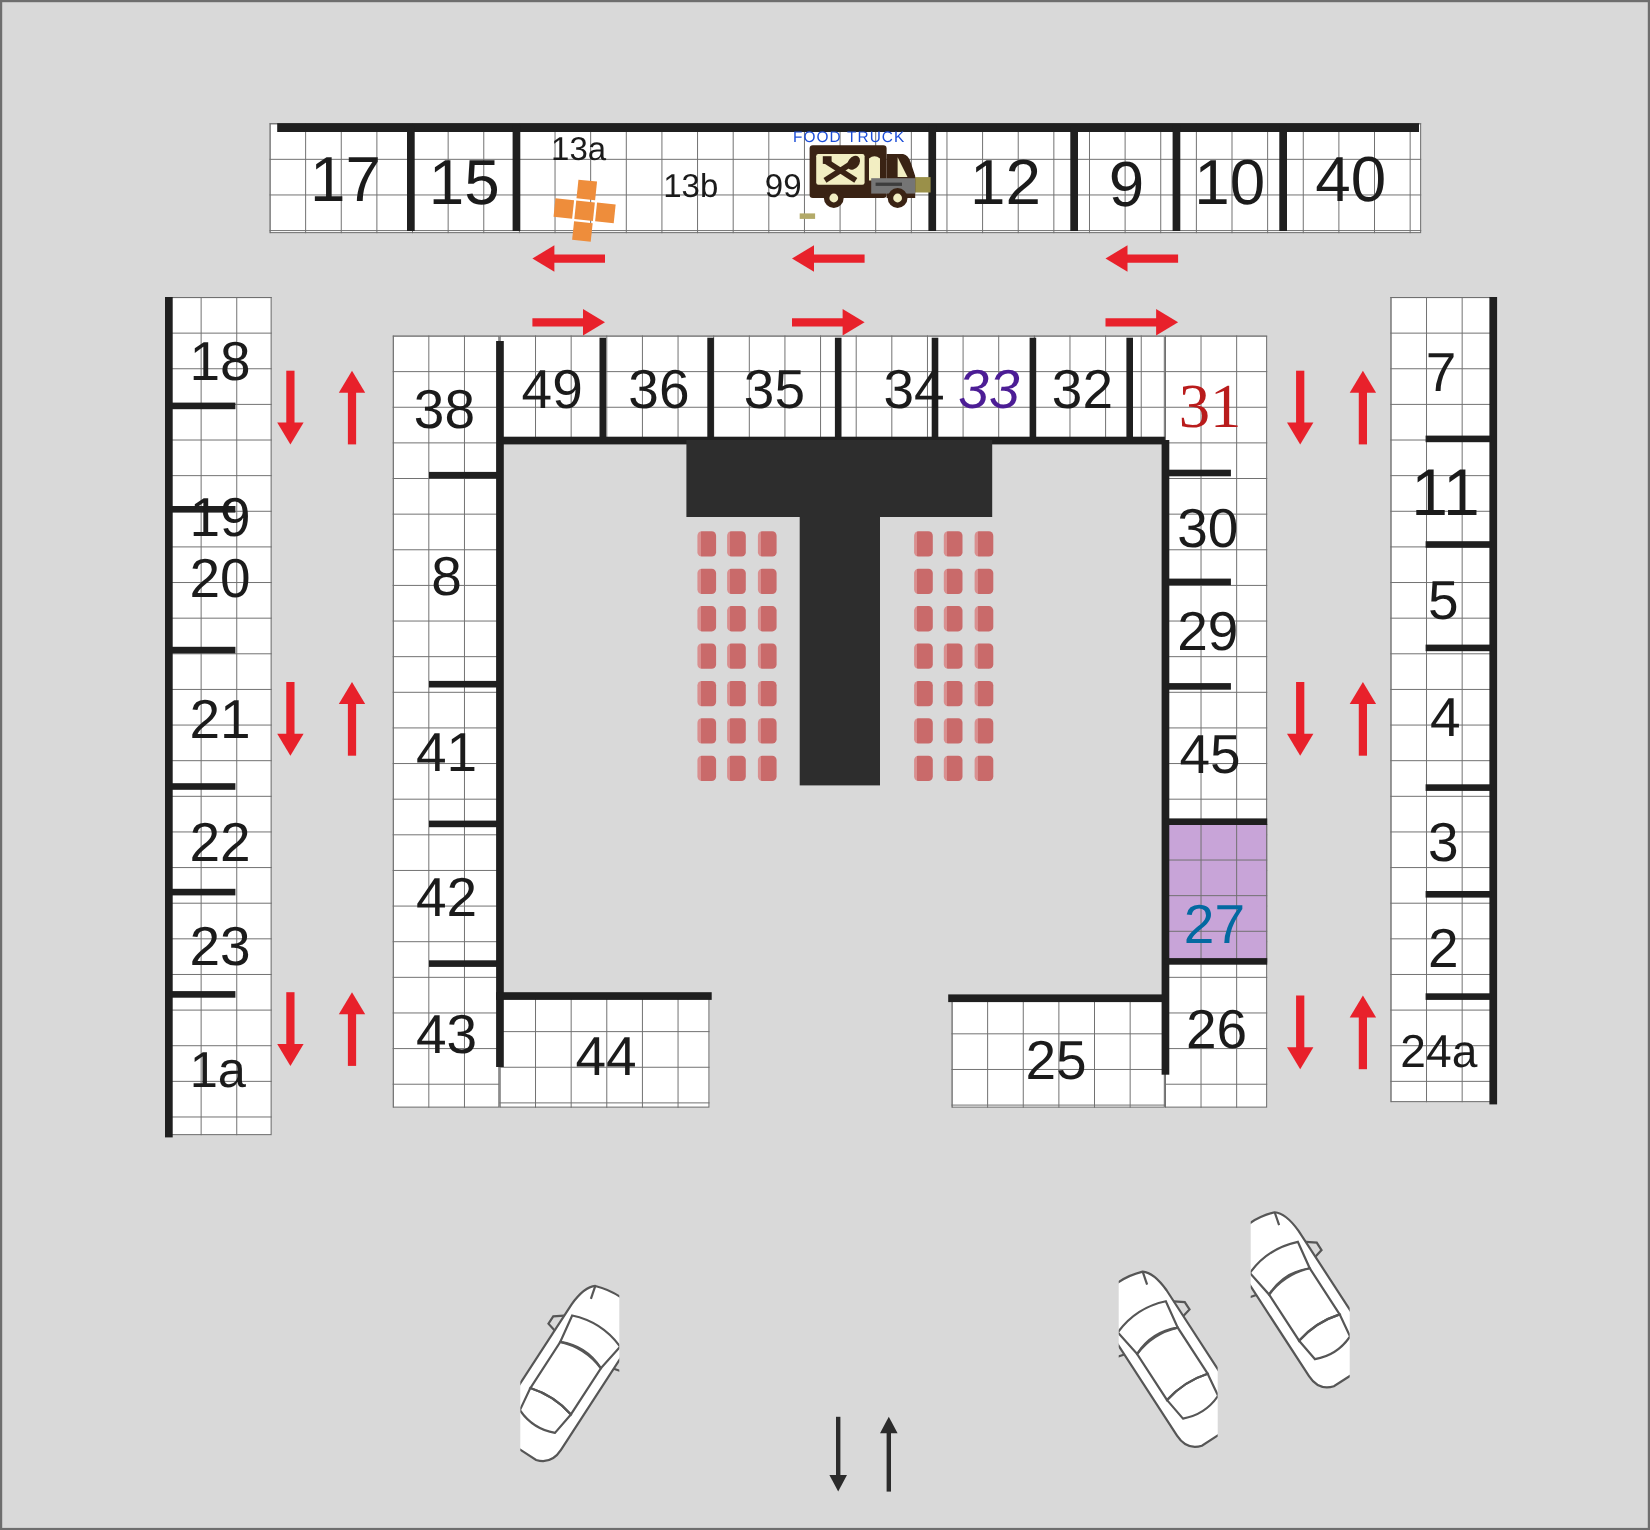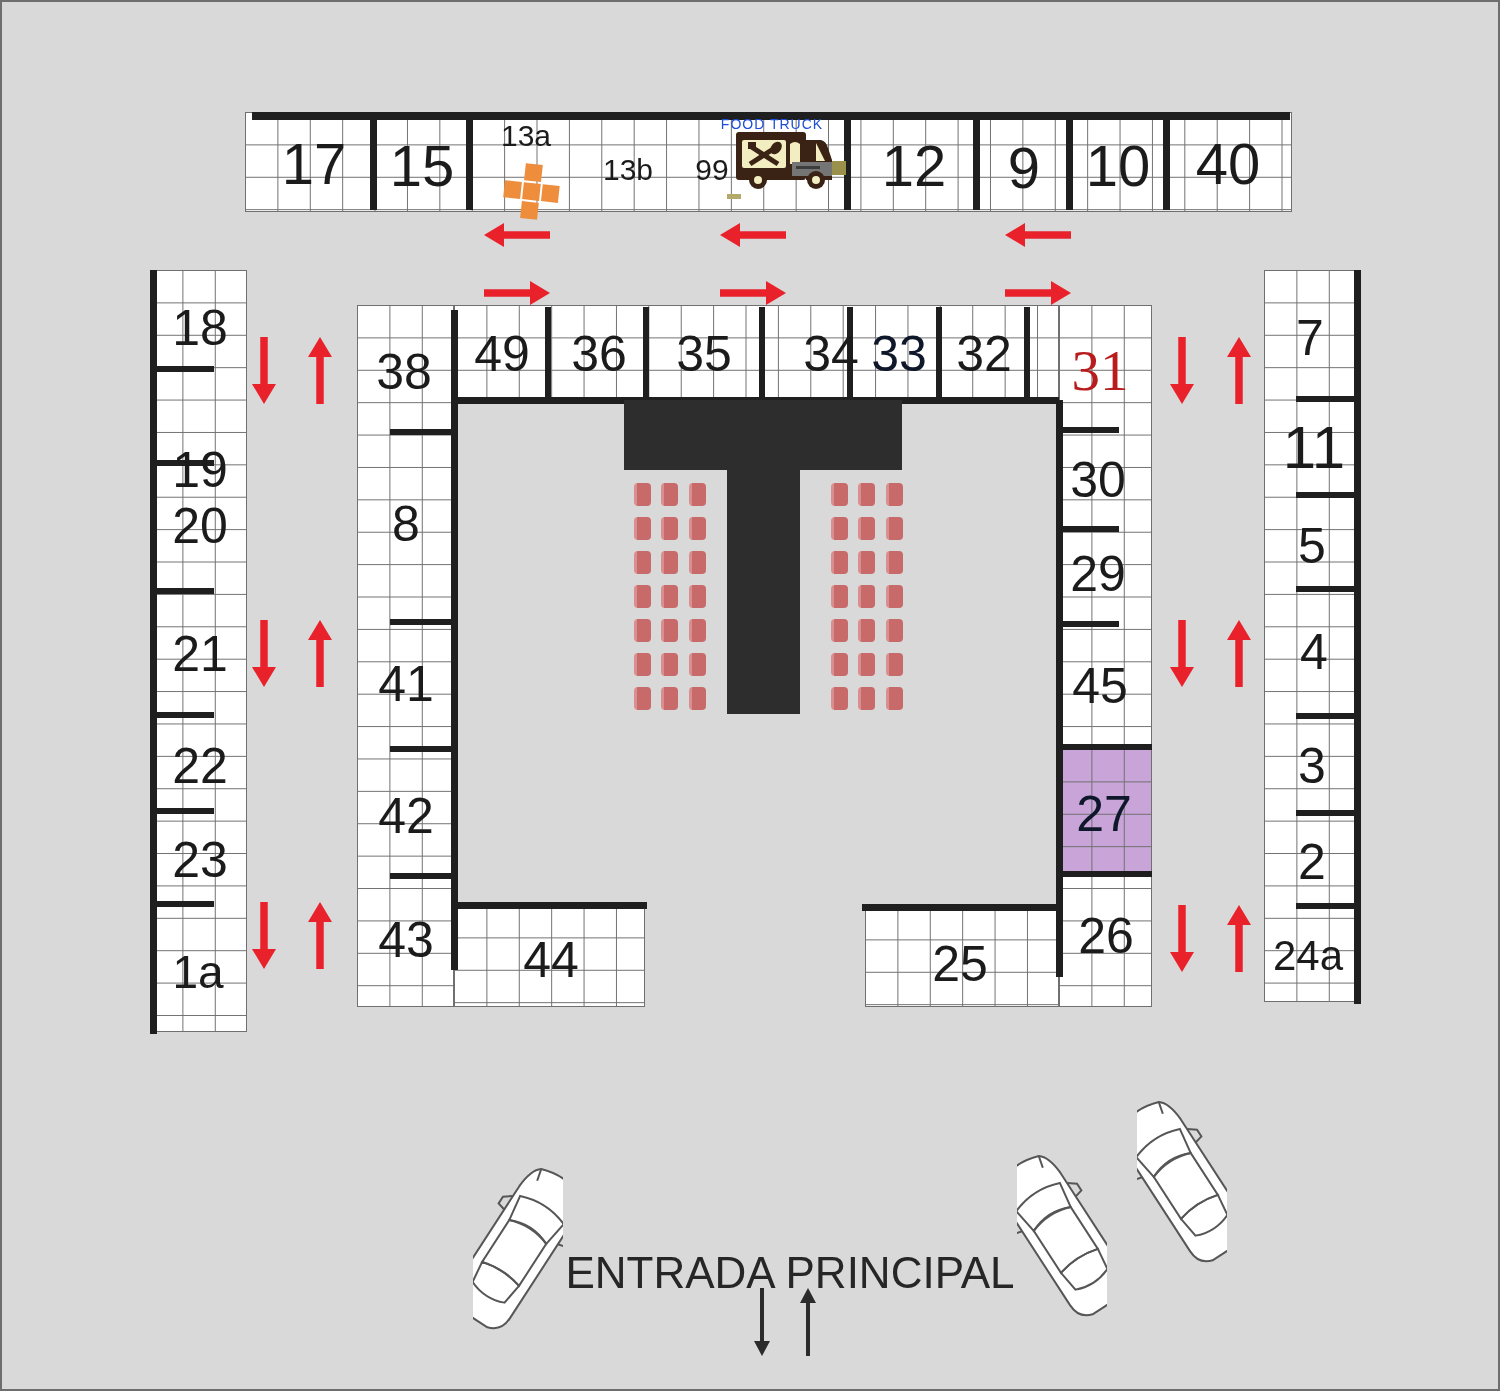--- a/index.html
+++ b/index.html
@@ -75,21 +75,20 @@
       <polygon points="1237,618 1249,638 1225,638" fill="#e8212b"></polygon>
       <line x1="1180" y1="903" x2="1180" y2="952" stroke="#e8212b" stroke-width="7.5"></line>
       <polygon points="1180,970 1168,950 1192,950" fill="#e8212b"></polygon>
       <line x1="1237" y1="970" x2="1237" y2="921" stroke="#e8212b" stroke-width="7.5"></line>
       <polygon points="1237,903 1249,923 1225,923" fill="#e8212b"></polygon>
       <line x1="760" y1="1286" x2="760" y2="1341" stroke="#2b2b2b" stroke-width="4"></line>
       <polygon points="760,1354 752,1339 768,1339" fill="#2b2b2b"></polygon>
       <line x1="806" y1="1354" x2="806" y2="1299" stroke="#2b2b2b" stroke-width="4"></line>
       <polygon points="806,1286 814,1301 798,1301" fill="#2b2b2b"></polygon>
     </svg>
-  <div class="entrance" id="entrance-label" style="left: 788px; top: 1271px; font-size: 44px;">ENTRADA PRINCIPAL</div>
   <div class="ft-label" id="ft-label" style="left: 770px; top: 114px; font-size: 14px;">FOOD TRUCK</div>
 <div class="grid-block" style="left: 243px; top: 110px; width: 1047px; height: 100px;"></div>
     <div class="grid-block" style="left: 148px; top: 268px; width: 97px; height: 762px;"></div>
     <div class="grid-block" style="left: 355px; top: 303px; width: 97px; height: 702px;"></div>
     <div class="grid-block" style="left: 452px; top: 303px; width: 605px; height: 95px;"></div>
     <div class="grid-block" style="left: 452px; top: 903px; width: 191px; height: 102px;"></div>
     <div class="grid-block" style="left: 1057px; top: 303px; width: 93px; height: 702px;"></div>
     <div class="grid-block" style="left: 863px; top: 905px; width: 194px; height: 100px;"></div>
     <div class="grid-block" style="left: 1262px; top: 268px; width: 96px; height: 732px;"></div>
     <div class="grid-block" style="left: 1057px; top: 747px; width: 93px; height: 126px; background-color: rgb(200, 164, 216); z-index: 2;"></div>
@@ -196,27 +195,27 @@
     <div class="stall-label" style="left: 196px; top: 970px; font-size: 46px; color: rgb(27, 27, 27);">1a</div>
     <div class="stall-label" style="left: 402px; top: 370px; font-size: 50px; color: rgb(27, 27, 27);">38</div>
     <div class="stall-label" style="left: 404px; top: 522px; font-size: 50px; color: rgb(27, 27, 27);">8</div>
     <div class="stall-label" style="left: 404px; top: 682px; font-size: 50px; color: rgb(27, 27, 27);">41</div>
     <div class="stall-label" style="left: 404px; top: 814px; font-size: 50px; color: rgb(27, 27, 27);">42</div>
     <div class="stall-label" style="left: 404px; top: 938px; font-size: 50px; color: rgb(27, 27, 27);">43</div>
     <div class="stall-label" style="left: 500px; top: 352px; font-size: 50px; color: rgb(27, 27, 27);">49</div>
     <div class="stall-label" style="left: 597px; top: 352px; font-size: 50px; color: rgb(27, 27, 27);">36</div>
     <div class="stall-label" style="left: 702px; top: 352px; font-size: 50px; color: rgb(27, 27, 27);">35</div>
     <div class="stall-label" style="left: 801px; top: 352px; font-size: 50px; color: rgb(27, 27, 27); margin-left: 28px;">34</div>
-    <div class="stall-label" style="left: 897px; top: 352px; font-size: 50px; color: #0f172a;">33</div>
+    <div class="stall-label" style="left: 897px; top: 352px; font-size: 50px; color: #4c1d95; font-style: italic;">33</div>
     <div class="stall-label" style="left: 982px; top: 352px; font-size: 50px; color: rgb(27, 27, 27);">32</div>
     <div class="stall-label" style="left: 1098px; top: 368px; font-size: 57px; color: #b91c1c; font-family: Liberation Serif, serif;">31</div>
     <div class="stall-label" style="left: 1096px; top: 478px; font-size: 50px; color: rgb(27, 27, 27);">30</div>
     <div class="stall-label" style="left: 1096px; top: 572px; font-size: 50px; color: rgb(27, 27, 27);">29</div>
     <div class="stall-label" style="left: 1098px; top: 684px; font-size: 50px; color: rgb(27, 27, 27);">45</div>
-    <div class="stall-label" style="left: 1102px; top: 812px; font-size: 50px; color: #0f172a;">27</div>
+    <div class="stall-label" style="left: 1102px; top: 838px; font-size: 50px; color: #0369a1;">27</div>
     <div class="stall-label" style="left: 1104px; top: 934px; font-size: 50px; color: rgb(27, 27, 27);">26</div>
     <div class="stall-label" style="left: 549px; top: 958px; font-size: 50px; color: rgb(27, 27, 27);">44</div>
     <div class="stall-label" style="left: 958px; top: 962px; font-size: 50px; color: rgb(27, 27, 27);">25</div>
     <div class="stall-label" style="left: 1308px; top: 336px; font-size: 50px; color: rgb(27, 27, 27);">7</div>
     <div class="stall-label" style="left: 1312px; top: 446px; font-size: 60px; color: rgb(27, 27, 27);">11</div>
     <div class="stall-label" style="left: 1310px; top: 544px; font-size: 50px; color: rgb(27, 27, 27);">5</div>
     <div class="stall-label" style="left: 1312px; top: 650px; font-size: 50px; color: rgb(27, 27, 27);">4</div>
     <div class="stall-label" style="left: 1310px; top: 764px; font-size: 50px; color: rgb(27, 27, 27);">3</div>
     <div class="stall-label" style="left: 1310px; top: 860px; font-size: 50px; color: rgb(27, 27, 27);">2</div>
     <div class="stall-label" style="left: 1306px; top: 954px; font-size: 42px; color: rgb(27, 27, 27);">24a</div>

